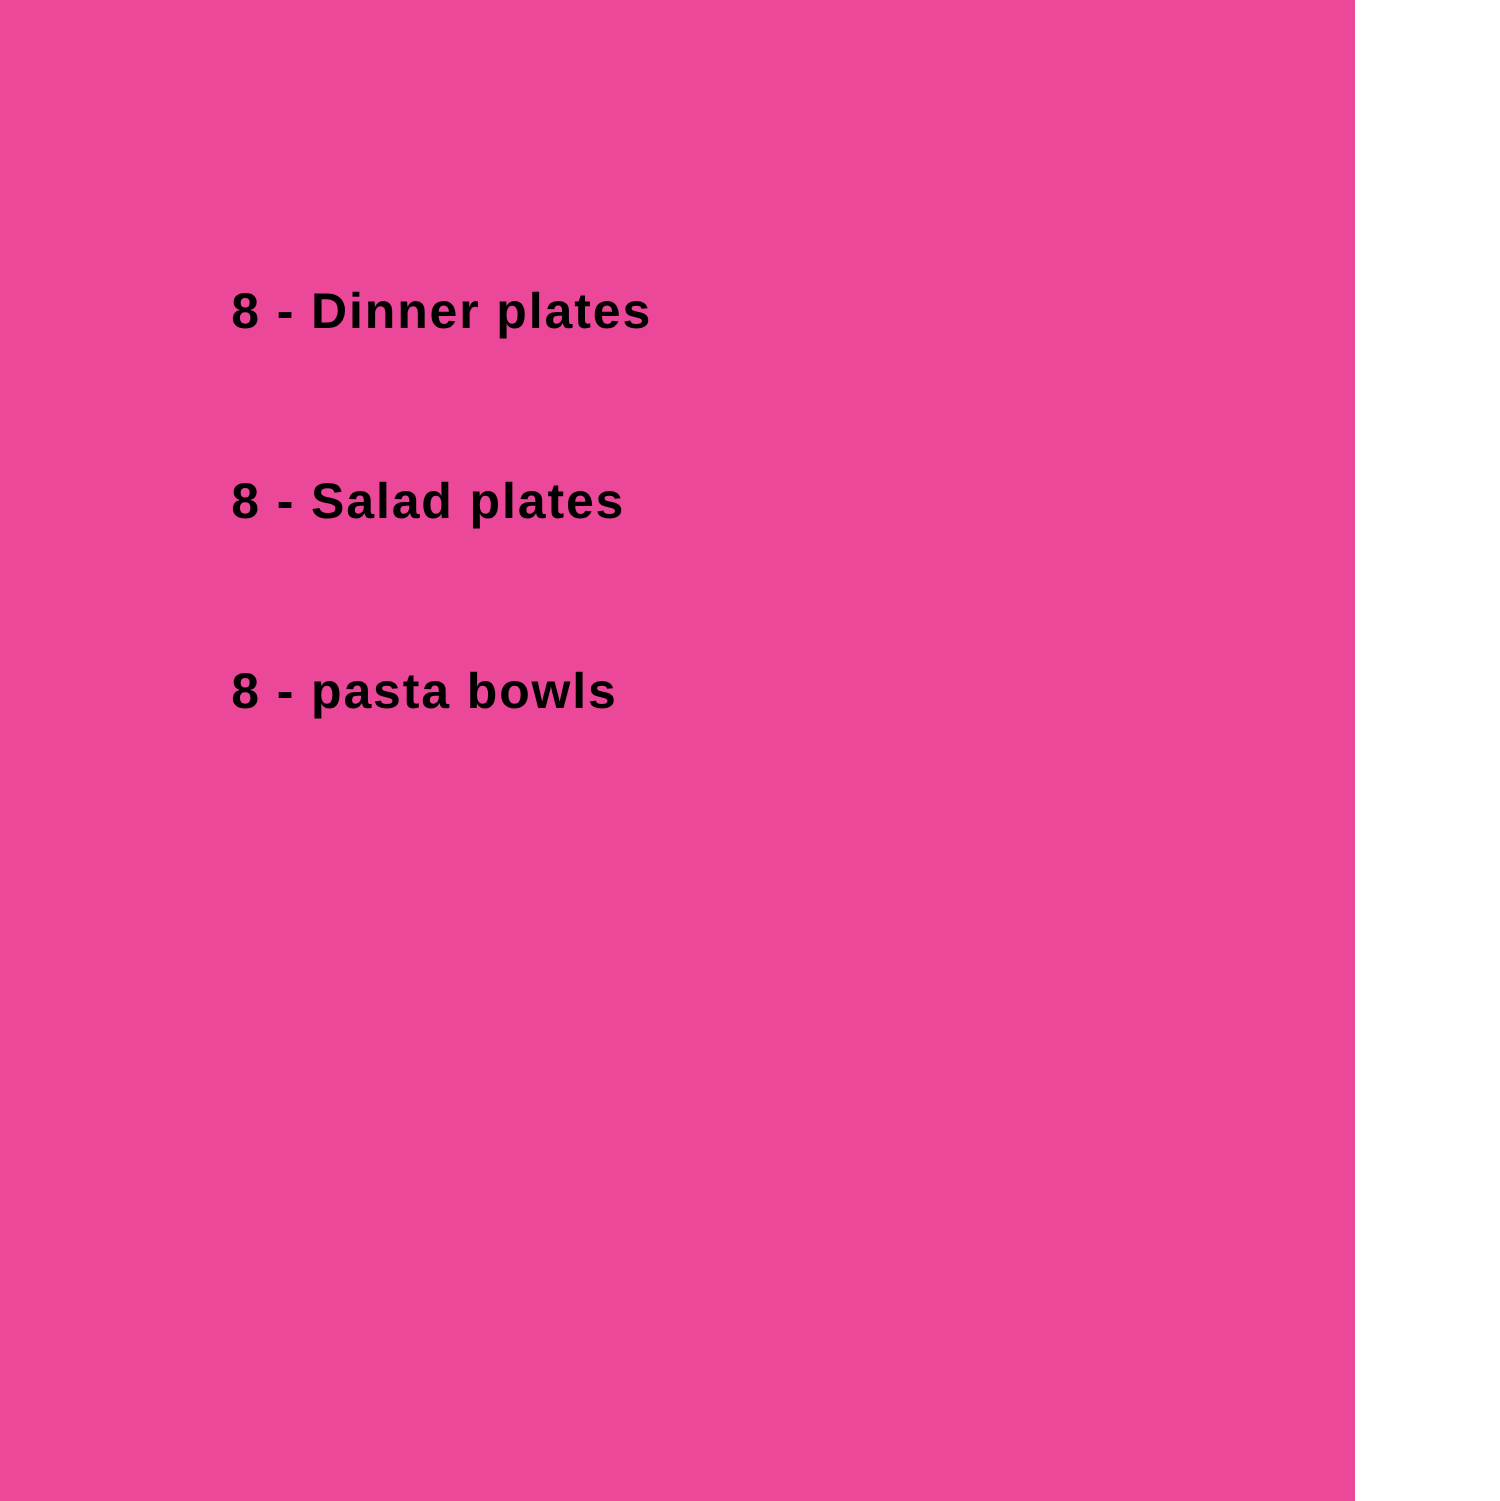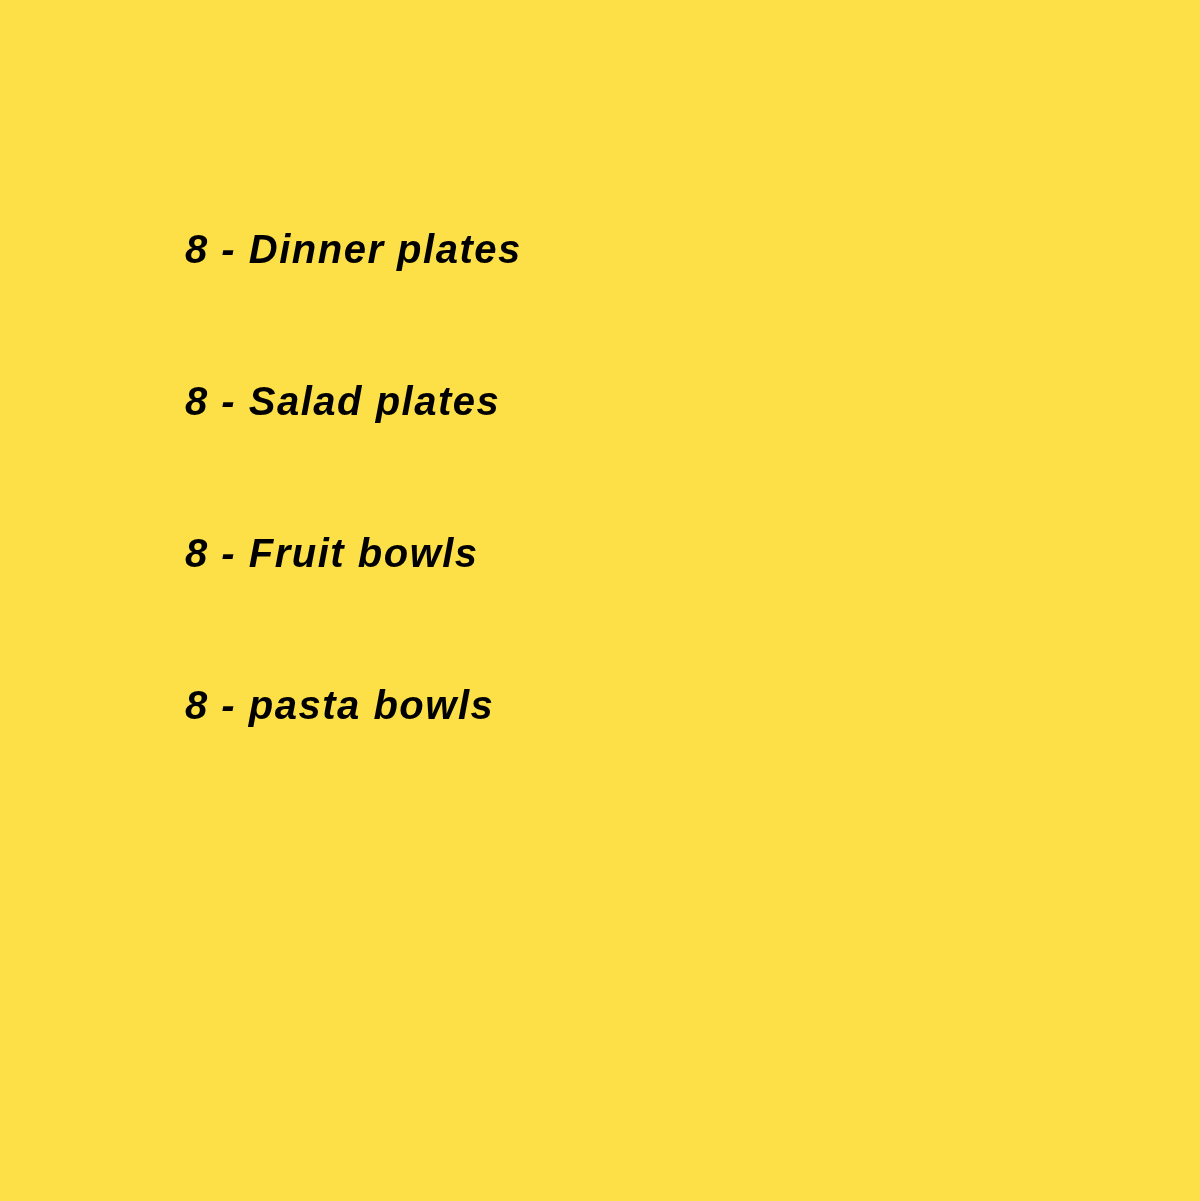--- a/index.html
+++ b/index.html
@@ -2,26 +2,25 @@
 <html><head>
 <meta charset="utf-8">
 <style>
   html, body {
     margin: 0;
     padding: 0;
     background: #ffffff;
   }
   .page {
     position: relative;
-    width: 1200px;
+    width: 1084px;
     height: 1201px;
-    background: #fde047;
+    background: #ec4899;
     overflow: hidden;
     font-family: "Liberation Sans", sans-serif;
-    font-style: italic;
   }
   .list {
     position: absolute;
     left: 185px;
     top: 226px;
   }
   .list-item {
     height: 46px;
     margin-bottom: 106px; 
     color: #000000;
@@ -35,16 +34,15 @@
     margin-bottom: 0;
   }
 </style>
 </head>
 <body>
 
 <div class="page">
   <div class="list">
     <div class="list-item">8 - Dinner plates</div>
     <div class="list-item">8 - Salad plates</div>
-    <div class="list-item">8 - Fruit bowls</div>
     <div class="list-item">8 - pasta bowls</div>
   </div>
 </div>
 
 </body></html>

